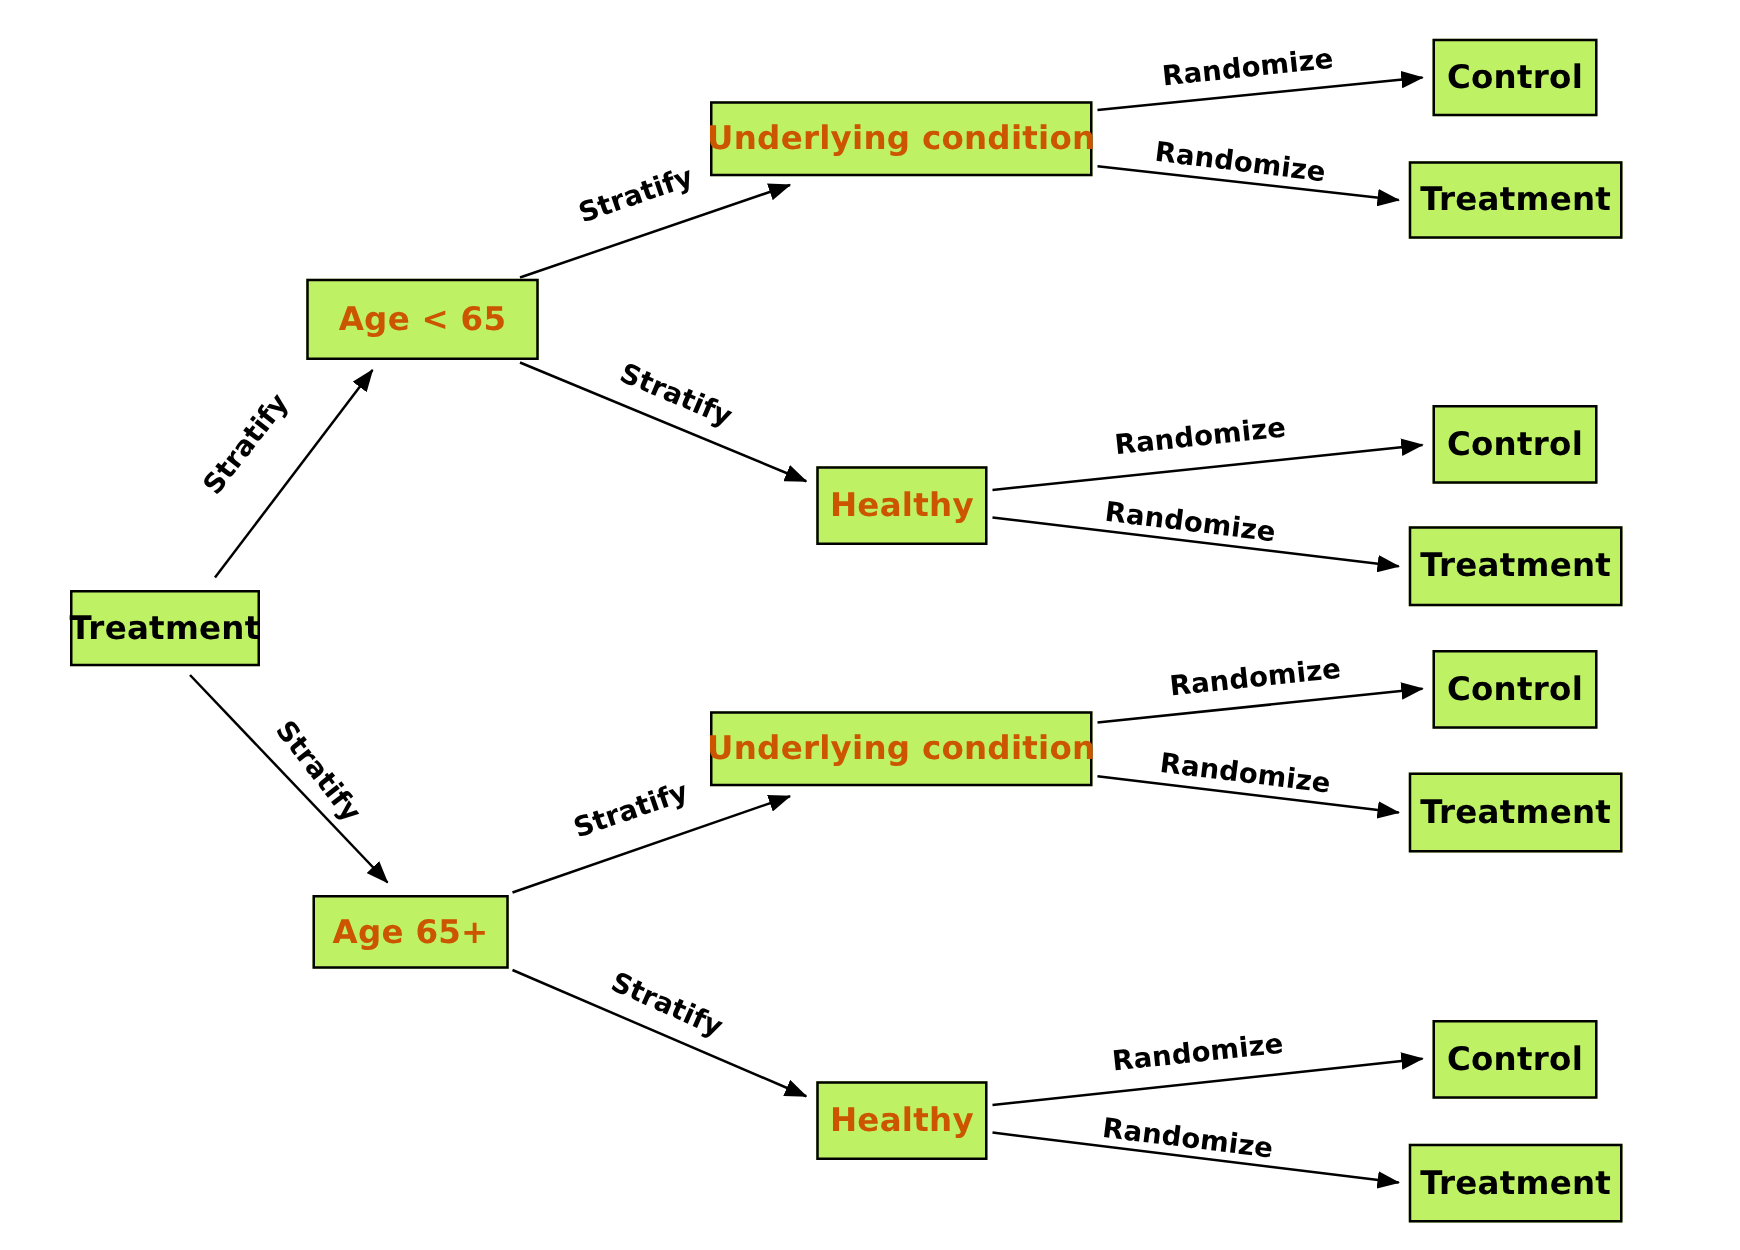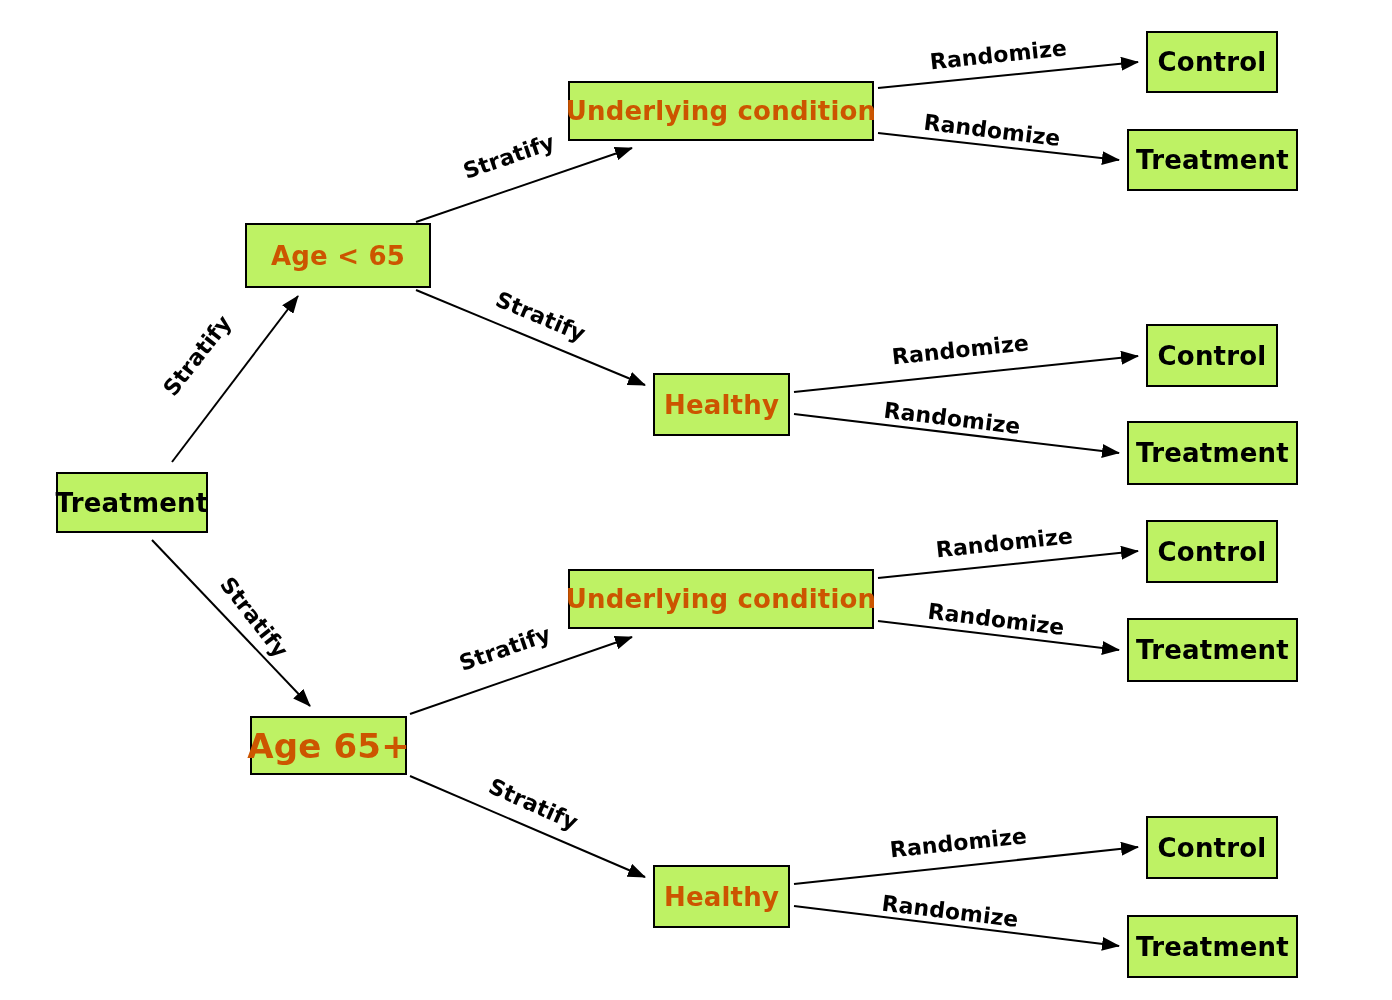--- a/index.html
+++ b/index.html
@@ -79,21 +79,21 @@
       </g>
   </svg>
 
   <div id="node-layer">
       <div class="node node-black" style="left: 56px; top: 472px; width: 152px; height: 61px; font-size: 26px;">
         <span>Treatment</span>
       </div>
       <div class="node node-orange" style="left: 245px; top: 223px; width: 186px; height: 65px; font-size: 26px;">
         <span>Age &lt; 65</span>
       </div>
-      <div class="node node-orange" style="left: 250px; top: 716px; width: 157px; height: 59px; font-size: 34px;">
+      <div class="node node-orange" style="left: 250px; top: 716px; width: 157px; height: 59px; font-size: 26px;">
         <span>Age 65+</span>
       </div>
       <div class="node node-orange" style="left: 568px; top: 81px; width: 306px; height: 60px; font-size: 26px;">
         <span>Underlying condition</span>
       </div>
       <div class="node node-orange" style="left: 653px; top: 373px; width: 137px; height: 63px; font-size: 26px;">
         <span>Healthy</span>
       </div>
       <div class="node node-orange" style="left: 568px; top: 569px; width: 306px; height: 60px; font-size: 26px;">
         <span>Underlying condition</span>

